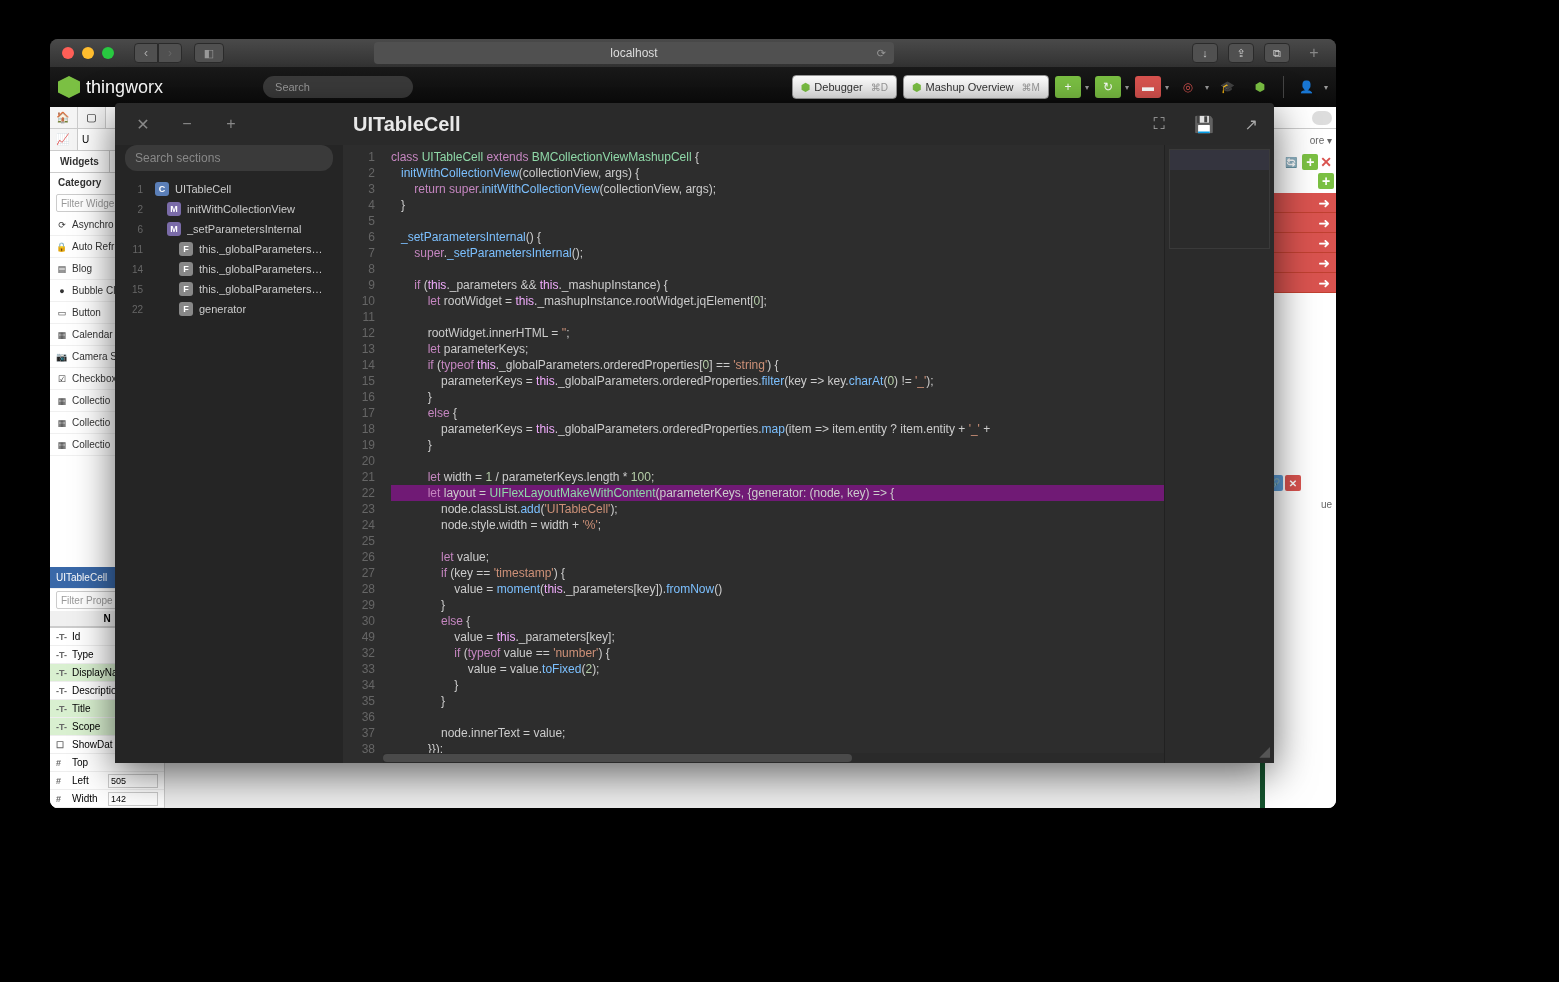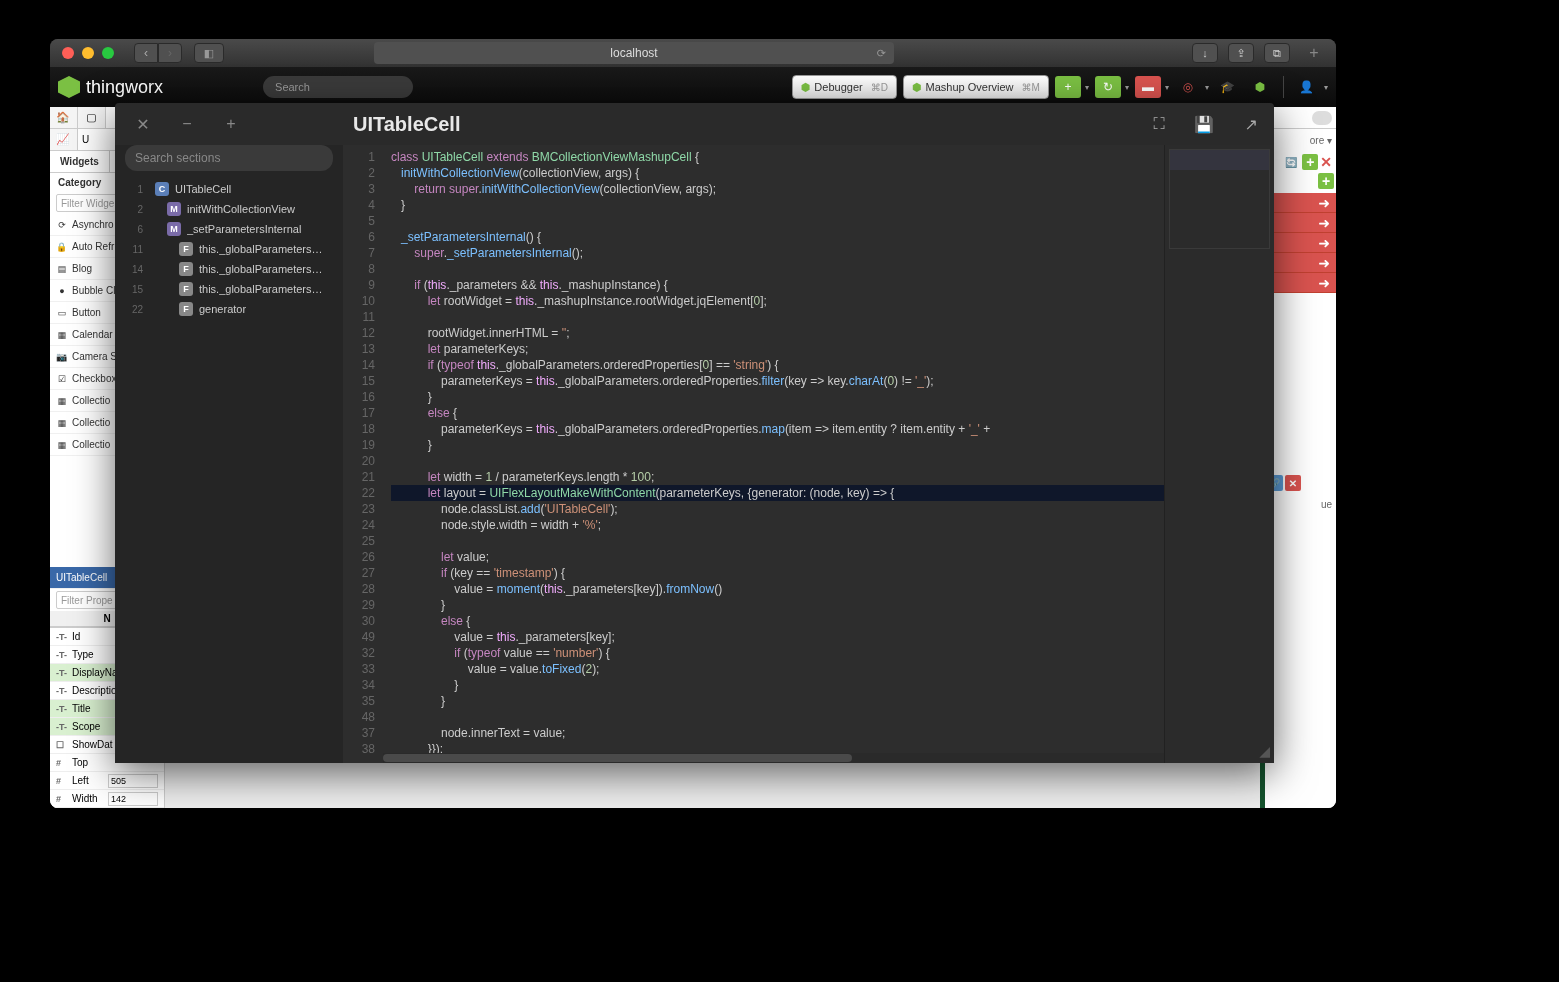--- a/index.html
+++ b/index.html
@@ -89,21 +89,21 @@
 .ed-lines div{height:16px}
 .tok-kw{color:#c586c0}
 .tok-cls{color:#8fd9a8}
 .tok-fn{color:#7cc0ff}
 .tok-str{color:#ce9178}
 .tok-num{color:#b5cea8}
 .tok-this{color:#f0abfc}
 .ed-minimap{width:110px;background:#2a2a2a;border-left:1px solid #1a1a1a;padding:4px;opacity:.6}
 .ed-minimap-content{background:linear-gradient(#3a3a4a 0,#3a3a4a 20%,#2a2a2a 20%);height:100px;border:1px solid #444}
 .ed-resize{position:absolute;right:4px;bottom:4px;color:#555;font-size:14px}
-.ed-hl{background:#0f172a}
+.ed-hl{background:#701a75}
 .ed-hscroll{position:absolute;bottom:0;left:40px;right:110px;height:10px;background:#2a2a2a}
 .ed-hscroll-thumb{height:8px;width:60%;background:#4a4a4a;border-radius:4px;margin:1px 0 0 0}
 </style>
 </head>
 <body>
 
 <div class="mac-window">
   <div class="titlebar">
     <div class="traffic">
       <span class="r"></span>
@@ -396,21 +396,21 @@
           <div>26</div>
           <div>27</div>
           <div>28</div>
           <div>29</div>
           <div>30</div>
           <div>49</div>
           <div>32</div>
           <div>33</div>
           <div>34</div>
           <div>35</div>
-          <div>48</div>
+          <div>36</div>
           <div>37</div>
           <div>38</div>
         </div>
       <div class="ed-lines" id="code-lines"><div><span class="tok-kw">class</span> <span class="tok-cls">UITableCell</span> <span class="tok-kw">extends</span> <span class="tok-cls">BMCollectionViewMashupCell</span> {</div><div>   <span class="tok-fn">initWithCollectionView</span>(collectionView, args) {</div><div>       <span class="tok-kw">return</span> <span class="tok-kw">super</span>.<span class="tok-fn">initWithCollectionView</span>(collectionView, args);</div><div>   }</div><div></div><div>   <span class="tok-fn">_setParametersInternal</span>() {</div><div>       <span class="tok-kw">super</span>.<span class="tok-fn">_setParametersInternal</span>();</div><div></div><div>       <span class="tok-kw">if</span> (<span class="tok-this">this</span>._parameters &amp;&amp; <span class="tok-this">this</span>._mashupInstance) {</div><div>           <span class="tok-kw">let</span> rootWidget = <span class="tok-this">this</span>._mashupInstance.rootWidget.jqElement[<span class="tok-num">0</span>];</div><div></div><div>           rootWidget.innerHTML = <span class="tok-str">''</span>;</div><div>           <span class="tok-kw">let</span> parameterKeys;</div><div>           <span class="tok-kw">if</span> (<span class="tok-kw">typeof</span> <span class="tok-this">this</span>._globalParameters.orderedProperties[<span class="tok-num">0</span>] == <span class="tok-str">'string'</span>) {</div><div>               parameterKeys = <span class="tok-this">this</span>._globalParameters.orderedProperties.<span class="tok-fn">filter</span>(key =&gt; key.<span class="tok-fn">charAt</span>(<span class="tok-num">0</span>) != <span class="tok-str">'_'</span>);</div><div>           }</div><div>           <span class="tok-kw">else</span> {</div><div>               parameterKeys = <span class="tok-this">this</span>._globalParameters.orderedProperties.<span class="tok-fn">map</span>(item =&gt; item.entity ? item.entity + <span class="tok-str">'_'</span> +</div><div>           }</div><div></div><div>           <span class="tok-kw">let</span> width = <span class="tok-num">1</span> / parameterKeys.length * <span class="tok-num">100</span>;</div><div class="ed-hl">           <span class="tok-kw">let</span> layout = <span class="tok-cls">UIFlexLayoutMakeWithContent</span>(parameterKeys, {generator: (node, key) =&gt; {</div><div>               node.classList.<span class="tok-fn">add</span>(<span class="tok-str">'UITableCell'</span>);</div><div>               node.style.width = width + <span class="tok-str">'%'</span>;</div><div></div><div>               <span class="tok-kw">let</span> value;</div><div>               <span class="tok-kw">if</span> (key == <span class="tok-str">'timestamp'</span>) {</div><div>                   value = <span class="tok-fn">moment</span>(<span class="tok-this">this</span>._parameters[key]).<span class="tok-fn">fromNow</span>()</div><div>               }</div><div>               <span class="tok-kw">else</span> {</div><div>                   value = <span class="tok-this">this</span>._parameters[key];</div><div>                   <span class="tok-kw">if</span> (<span class="tok-kw">typeof</span> value == <span class="tok-str">'number'</span>) {</div><div>                       value = value.<span class="tok-fn">toFixed</span>(<span class="tok-num">2</span>);</div><div>                   }</div><div>               }</div><div></div><div>               node.innerText = value;</div><div>           }});</div></div>
       <div class="ed-minimap">
         <div class="ed-minimap-content"></div>
       </div>
       <div class="ed-hscroll">
         <div class="ed-hscroll-thumb"></div>
       </div>

